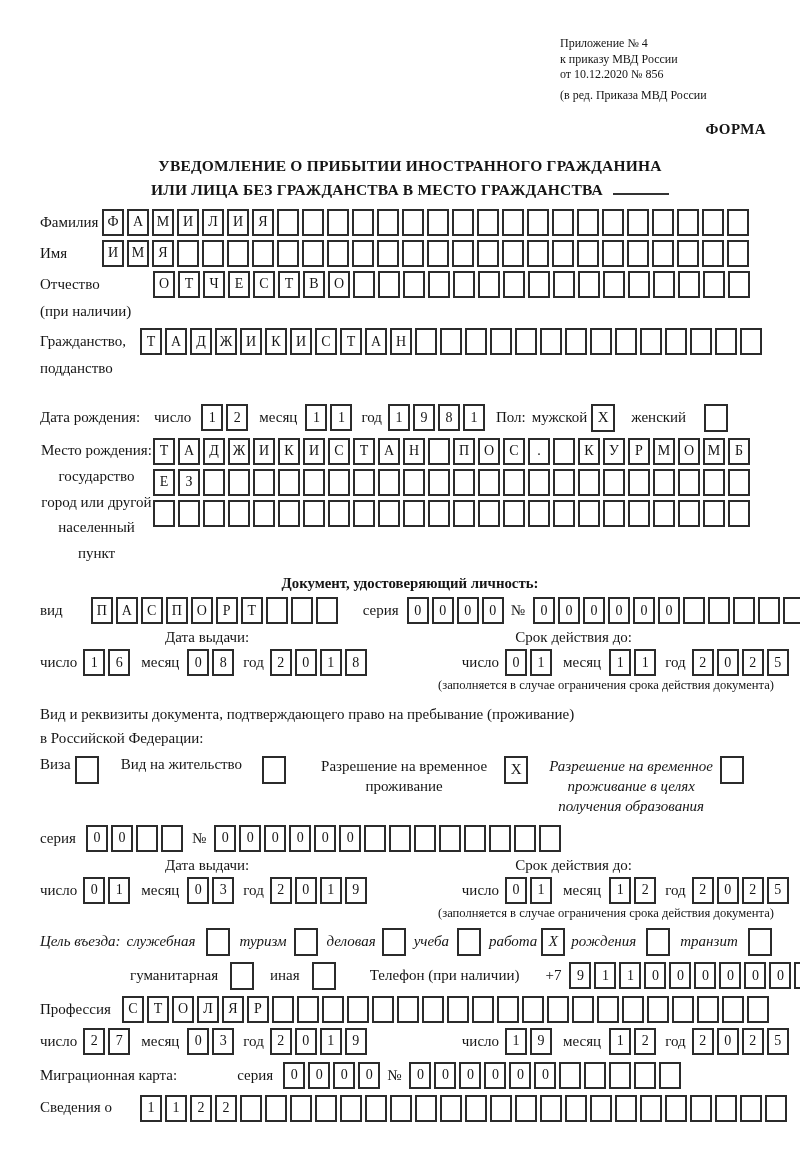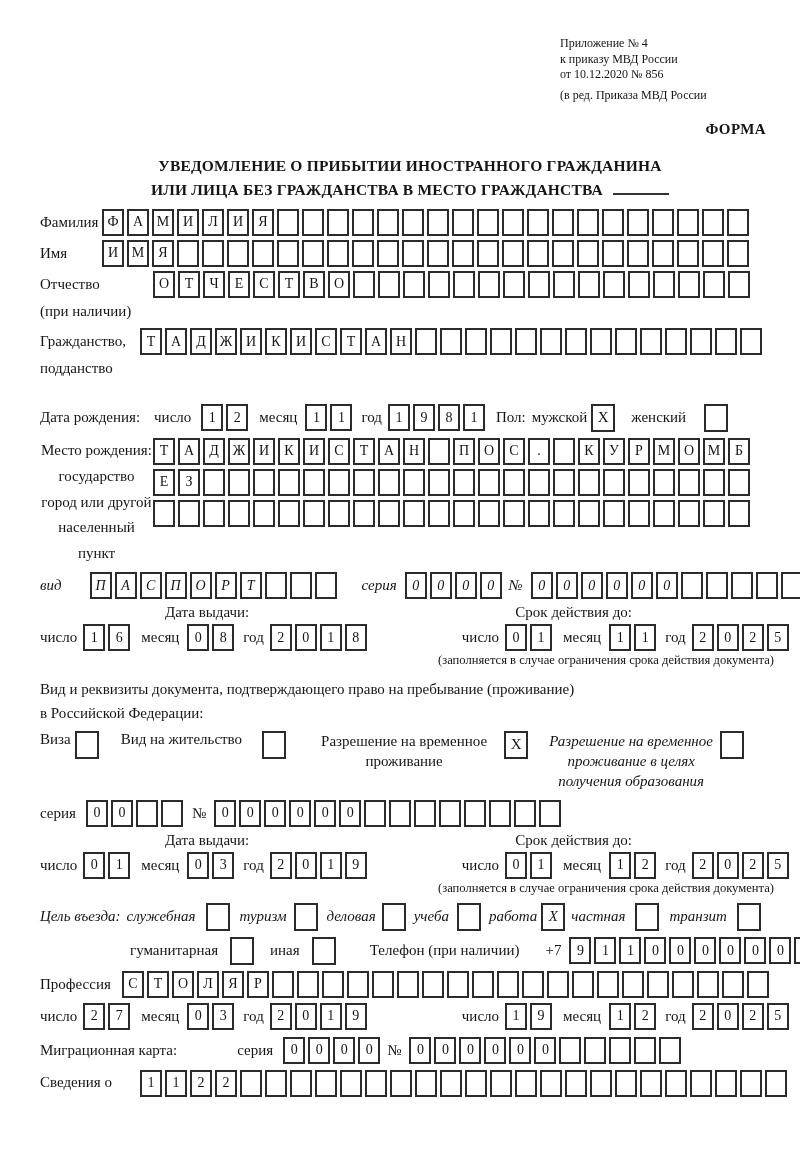--- a/index.html
+++ b/index.html
@@ -318,21 +318,22 @@
           <span class="cell"></span>
           <span class="cell"></span>
           <span class="cell"></span>
           <span class="cell"></span>
           <span class="cell"></span>
           <span class="cell"></span>
         </span>
     </span>
   </div>
 
-  <div class="row" style="margin-top:5px;font-style:italic;">
+  <div class="dochead">Документ, удостоверяющий личность:</div>
+  <div class="row" style="margin-top:5px;">
     <span class="lbl">вид</span>
     <span class="cells" style="margin-left:28px;">
         <span class="cell">П</span>
         <span class="cell">А</span>
         <span class="cell">С</span>
         <span class="cell">П</span>
         <span class="cell">О</span>
         <span class="cell">Р</span>
         <span class="cell">Т</span>
         <span class="cell"></span>
@@ -502,21 +503,21 @@
     <span class="lbl" style="margin-left:6px;">служебная</span>
     <span class="cbox" style="margin-left:10px;"></span>
     <span class="lbl" style="margin-left:10px;">туризм</span>
     <span class="cbox" style="margin-left:8px;"></span>
     <span class="lbl" style="margin-left:8px;">деловая</span>
     <span class="cbox" style="margin-left:6px;"></span>
     <span class="lbl" style="margin-left:8px;">учеба</span>
     <span class="cbox" style="margin-left:8px;"></span>
     <span class="lbl" style="margin-left:8px;">работа</span>
     <span class="cbox" style="margin-left:4px;">X</span>
-    <span class="lbl" style="margin-left:6px;">частная</span>
+    <span class="lbl" style="margin-left:6px;">рождения</span>
     <span class="cbox" style="margin-left:10px;"></span>
     <span class="lbl" style="margin-left:10px;">транзит</span>
     <span class="cbox" style="margin-left:10px;"></span>
   </div>
 
   <div class="row" style="margin-top:6px;">
     <span class="lbl" style="margin-left:90px;">гуманитарная</span>
     <span class="cbox" style="margin-left:12px;"></span>
     <span class="lbl" style="margin-left:16px;">иная</span>
     <span class="cbox" style="margin-left:12px;"></span>

